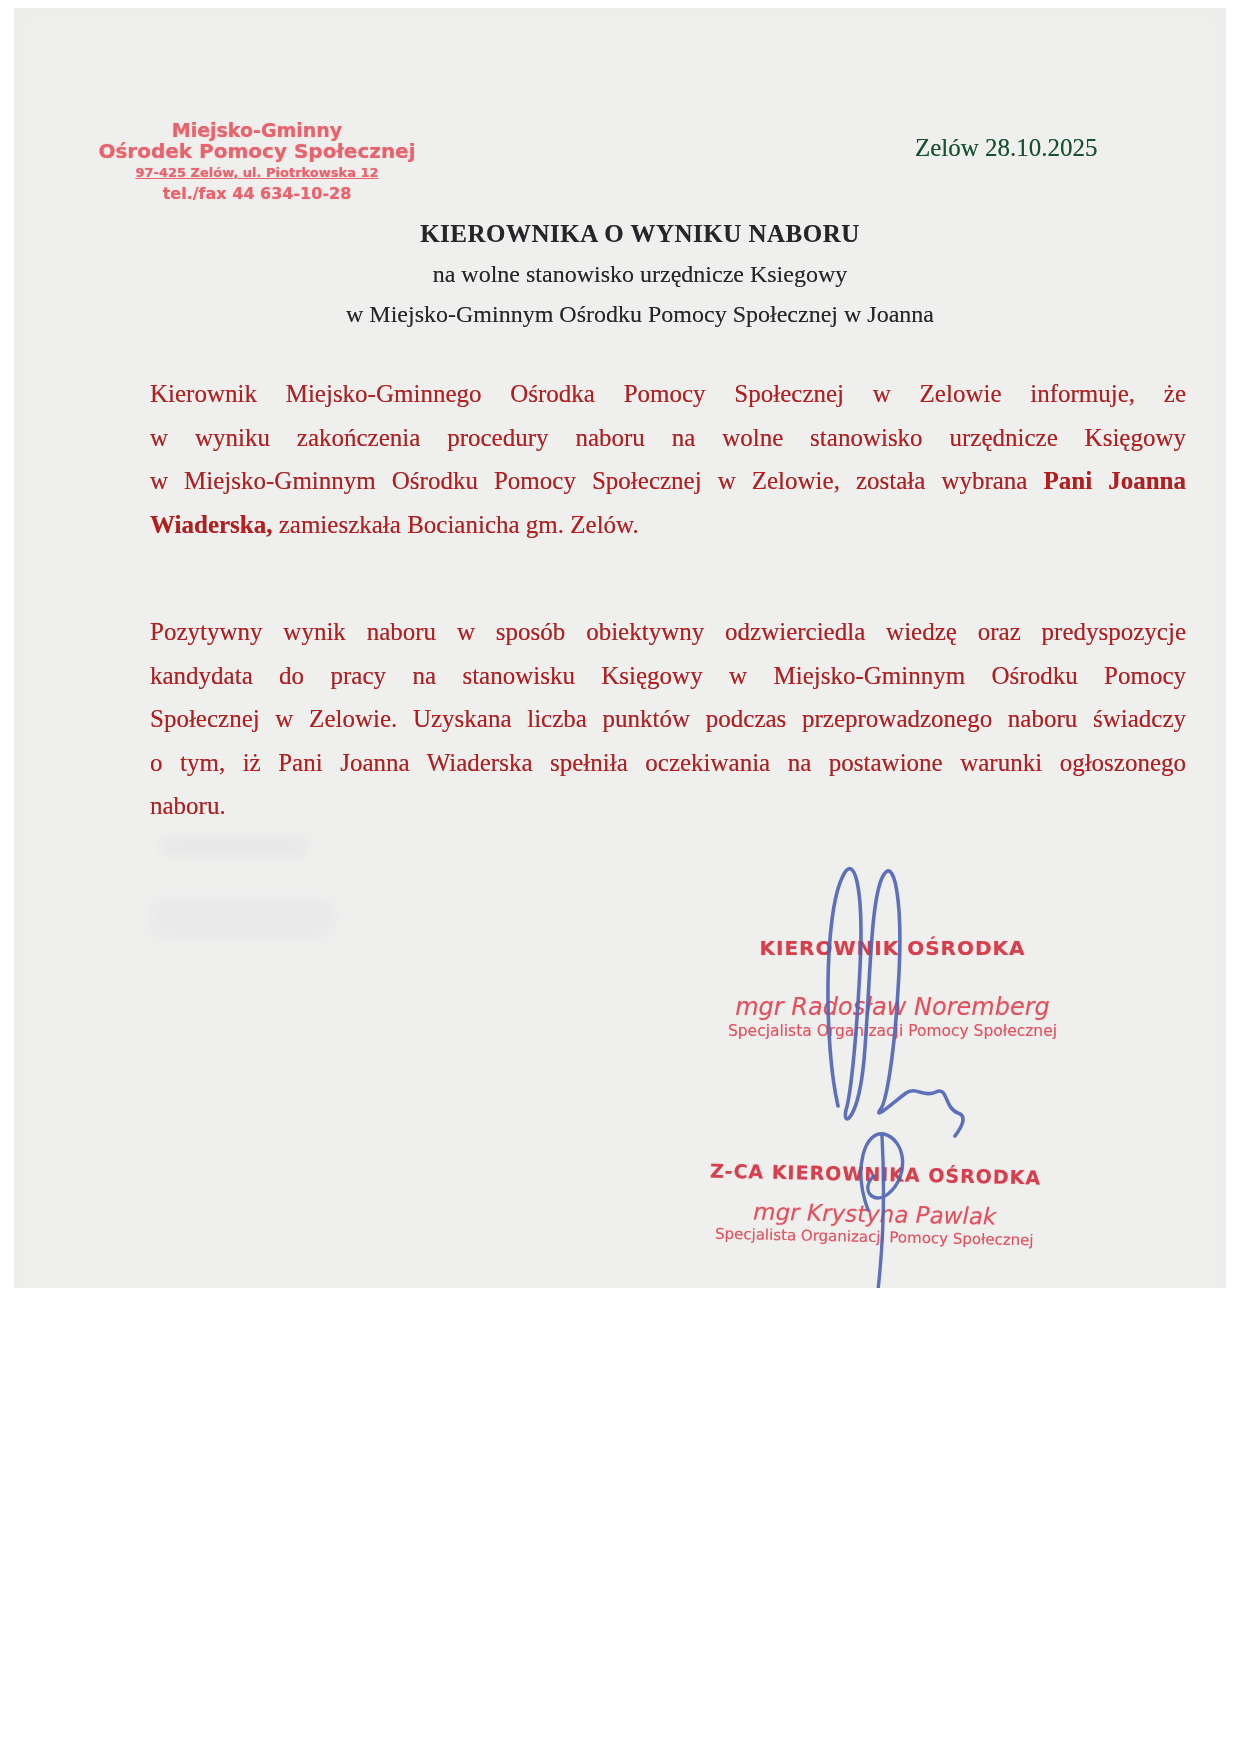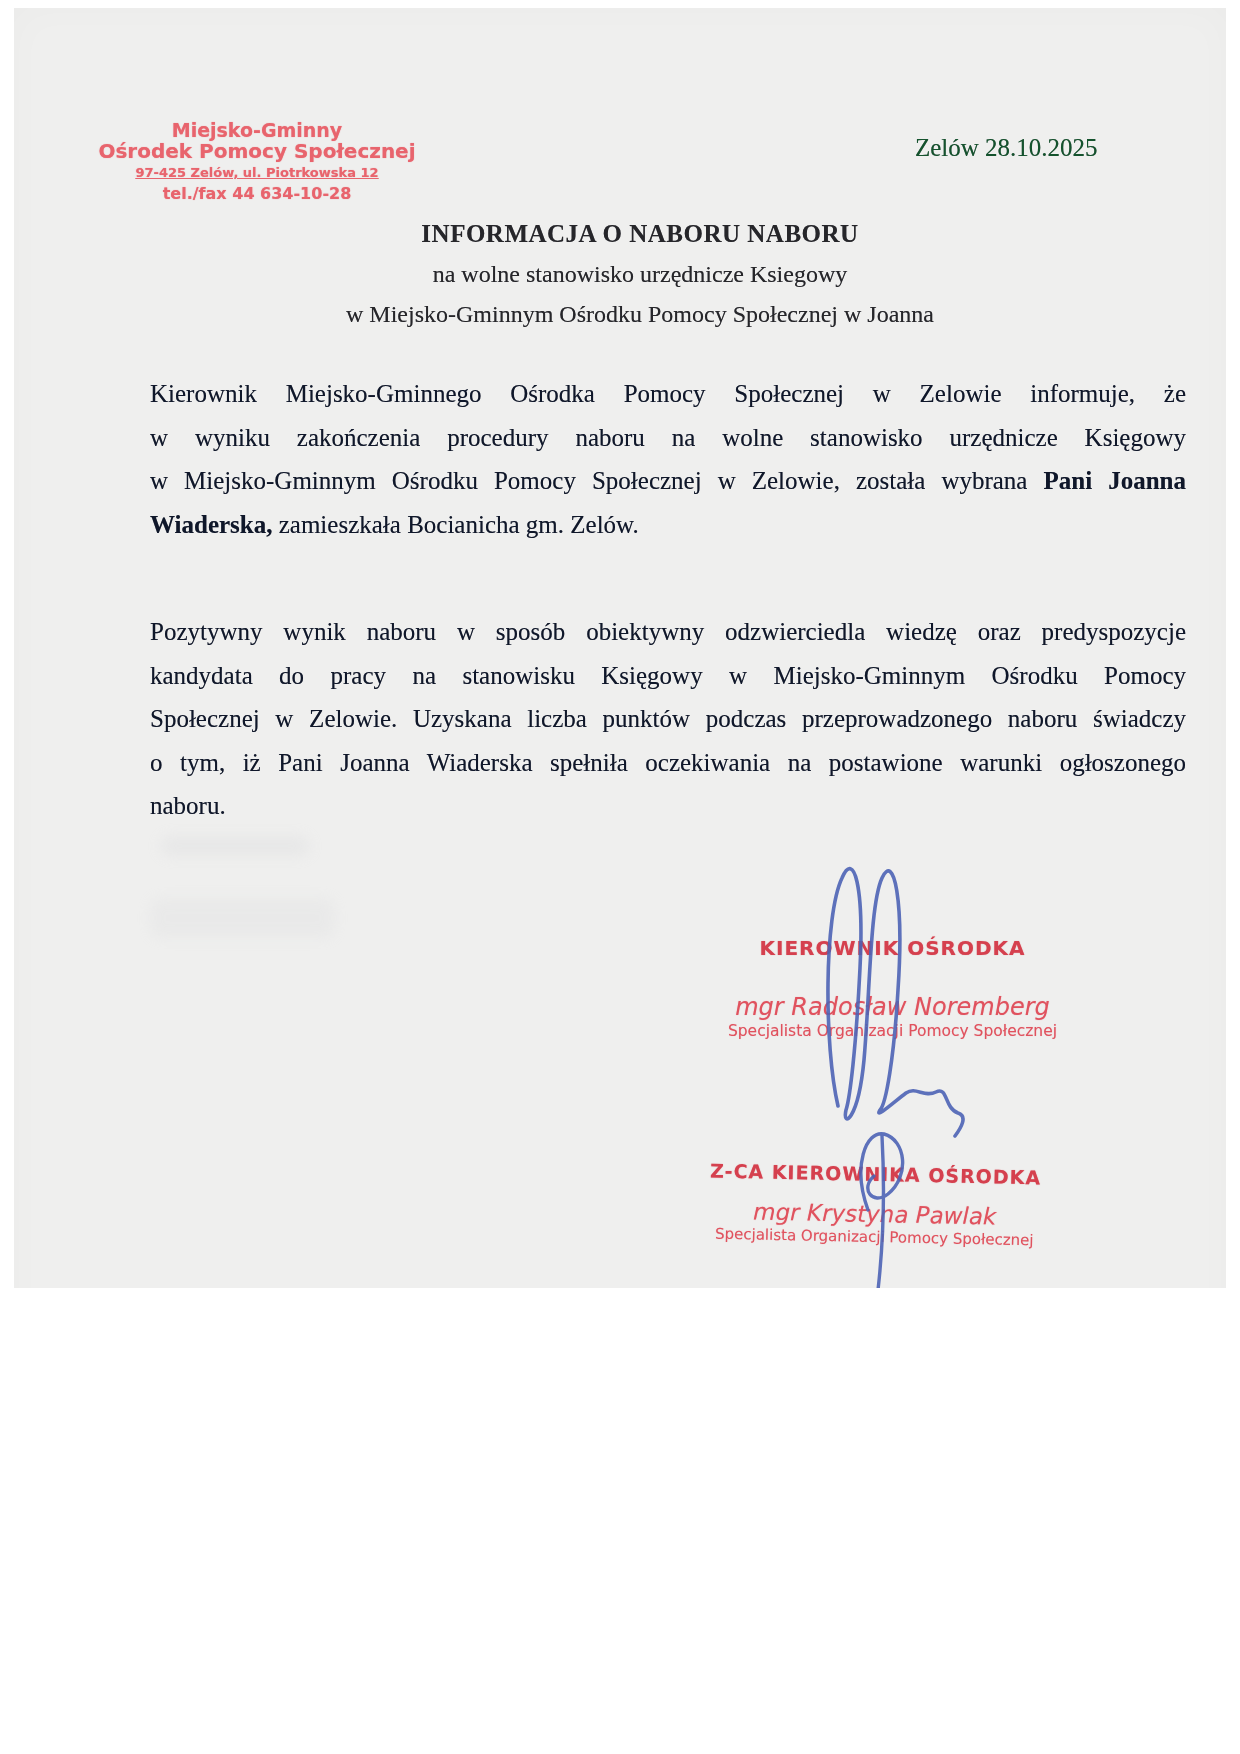--- a/index.html
+++ b/index.html
@@ -29,21 +29,21 @@
   }
   
   .heading{
     position:absolute;left:150px;top:214px;width:980px;text-align:center;
     color:#26262a;text-shadow:0 0 .6px rgba(20,20,30,.45);
   }
   .heading .title{font-size:25px;font-weight:bold;letter-spacing:.5px;line-height:40px;}
   .heading .sub{font-size:24px;line-height:40px;}
   
   .para{
-    position:absolute;left:150px;width:1036px;color:#0f172a;
+    position:absolute;left:150px;width:1036px;color:#b91c1c;
     font-size:25px;line-height:43.5px;
     text-shadow:0 0 .6px rgba(20,20,30,.45);
   }
   #paragraph-1{top:372px;}
   #paragraph-2{top:578px;margin-top:32px;}
   .jline{text-align:justify;text-align-last:justify;white-space:normal;}
   .lline{text-align:left;}
   .b{font-weight:bold;}
   
   .sig-block{position:absolute;text-align:center;color:#d5404e;}
@@ -94,21 +94,21 @@
   <div class="org-stamp">
     <div class="s1">Miejsko-Gminny</div>
     <div class="s2">Ośrodek Pomocy Społecznej</div>
     <div class="s3">97-425 Zelów, ul. Piotrkowska 12</div>
     <div class="s4">tel./fax 44 634-10-28</div>
   </div>
 
   <div class="date-line">Zelów 28.10.2025</div>
 
   <div class="heading">
-    <div class="title">INFORMACJA O NABORU NABORU</div>
+    <div class="title">KIEROWNIKA O WYNIKU NABORU</div>
     <div class="sub">na wolne stanowisko urzędnicze Ksiegowy</div>
     <div class="sub">w Miejsko-Gminnym Ośrodku Pomocy Społecznej w Joanna</div>
   </div>
 
   <div id="paragraph-1" class="para">
     <div class="jline">Kierownik Miejsko-Gminnego Ośrodka Pomocy Społecznej w Zelowie informuje, że</div>
     <div class="jline">w wyniku zakończenia procedury naboru na wolne stanowisko urzędnicze Księgowy</div>
     <div class="jline"><span>w Miejsko-Gminnym Ośrodku Pomocy Społecznej w Zelowie, została wybrana</span> <span class="b">Pani Joanna</span></div>
     <div class="lline"><span class="b">Wiaderska,</span> <span>zamieszkała Bocianicha gm. Zelów.</span></div>
   </div>

